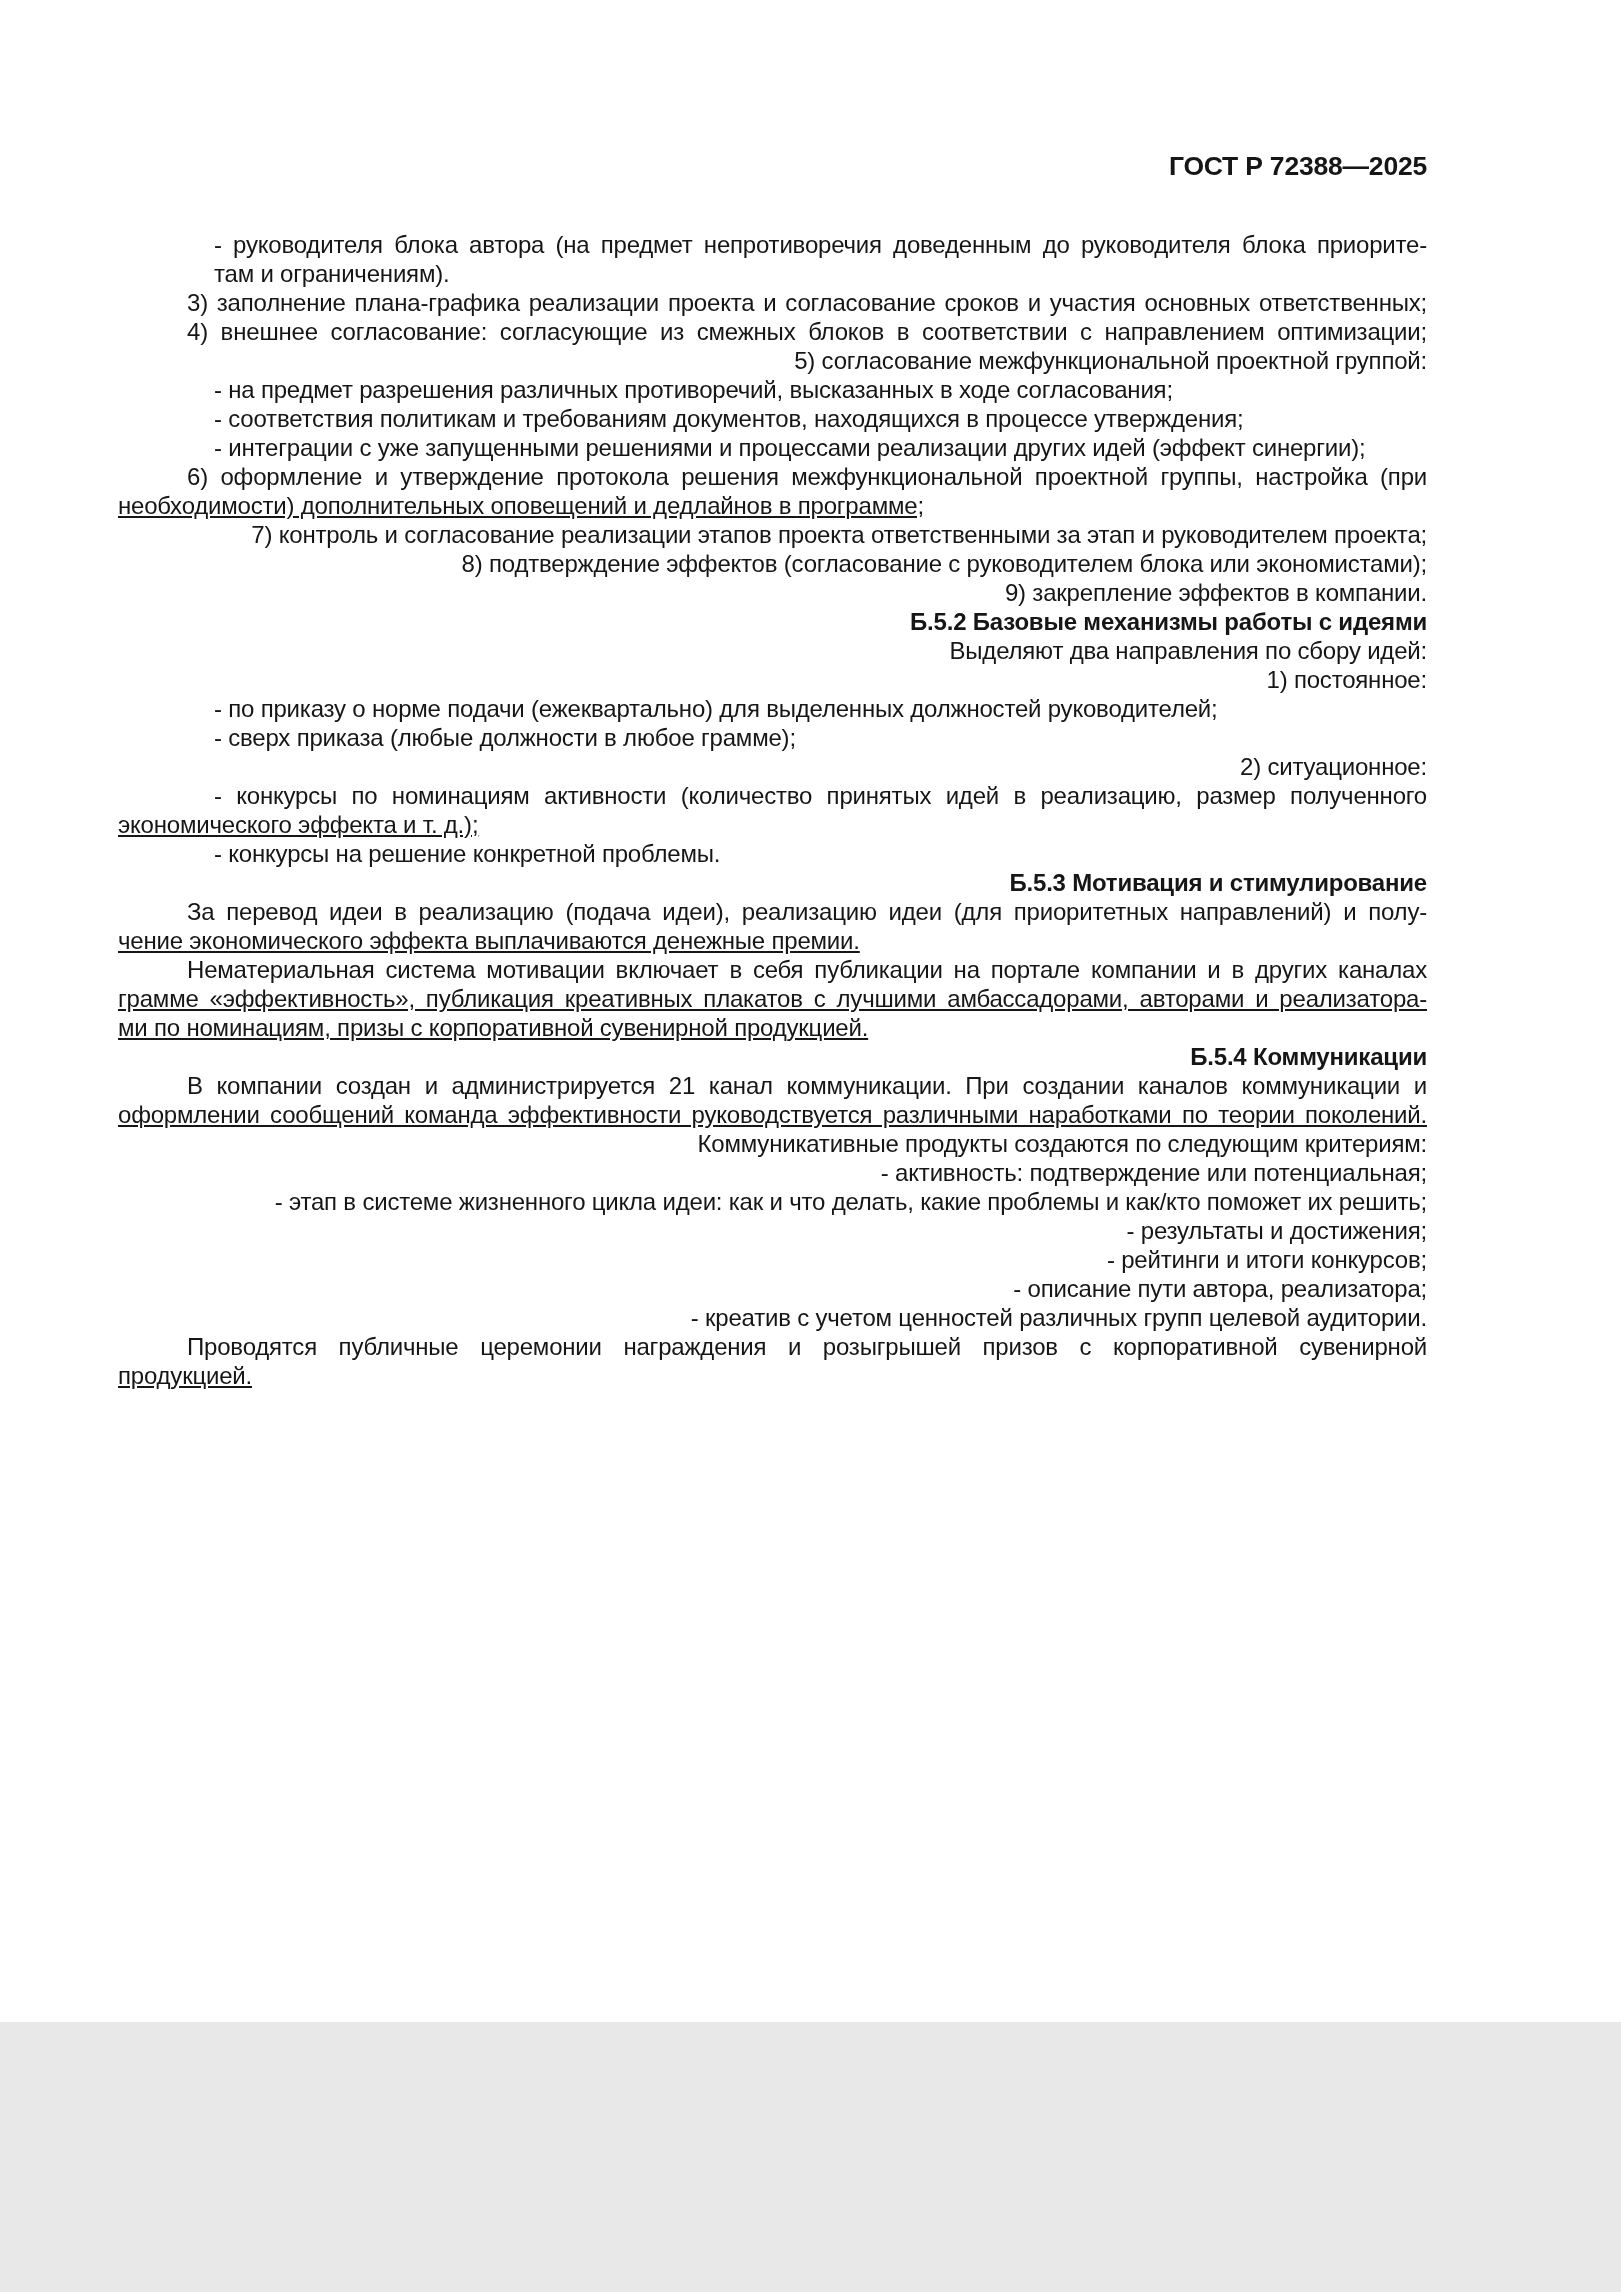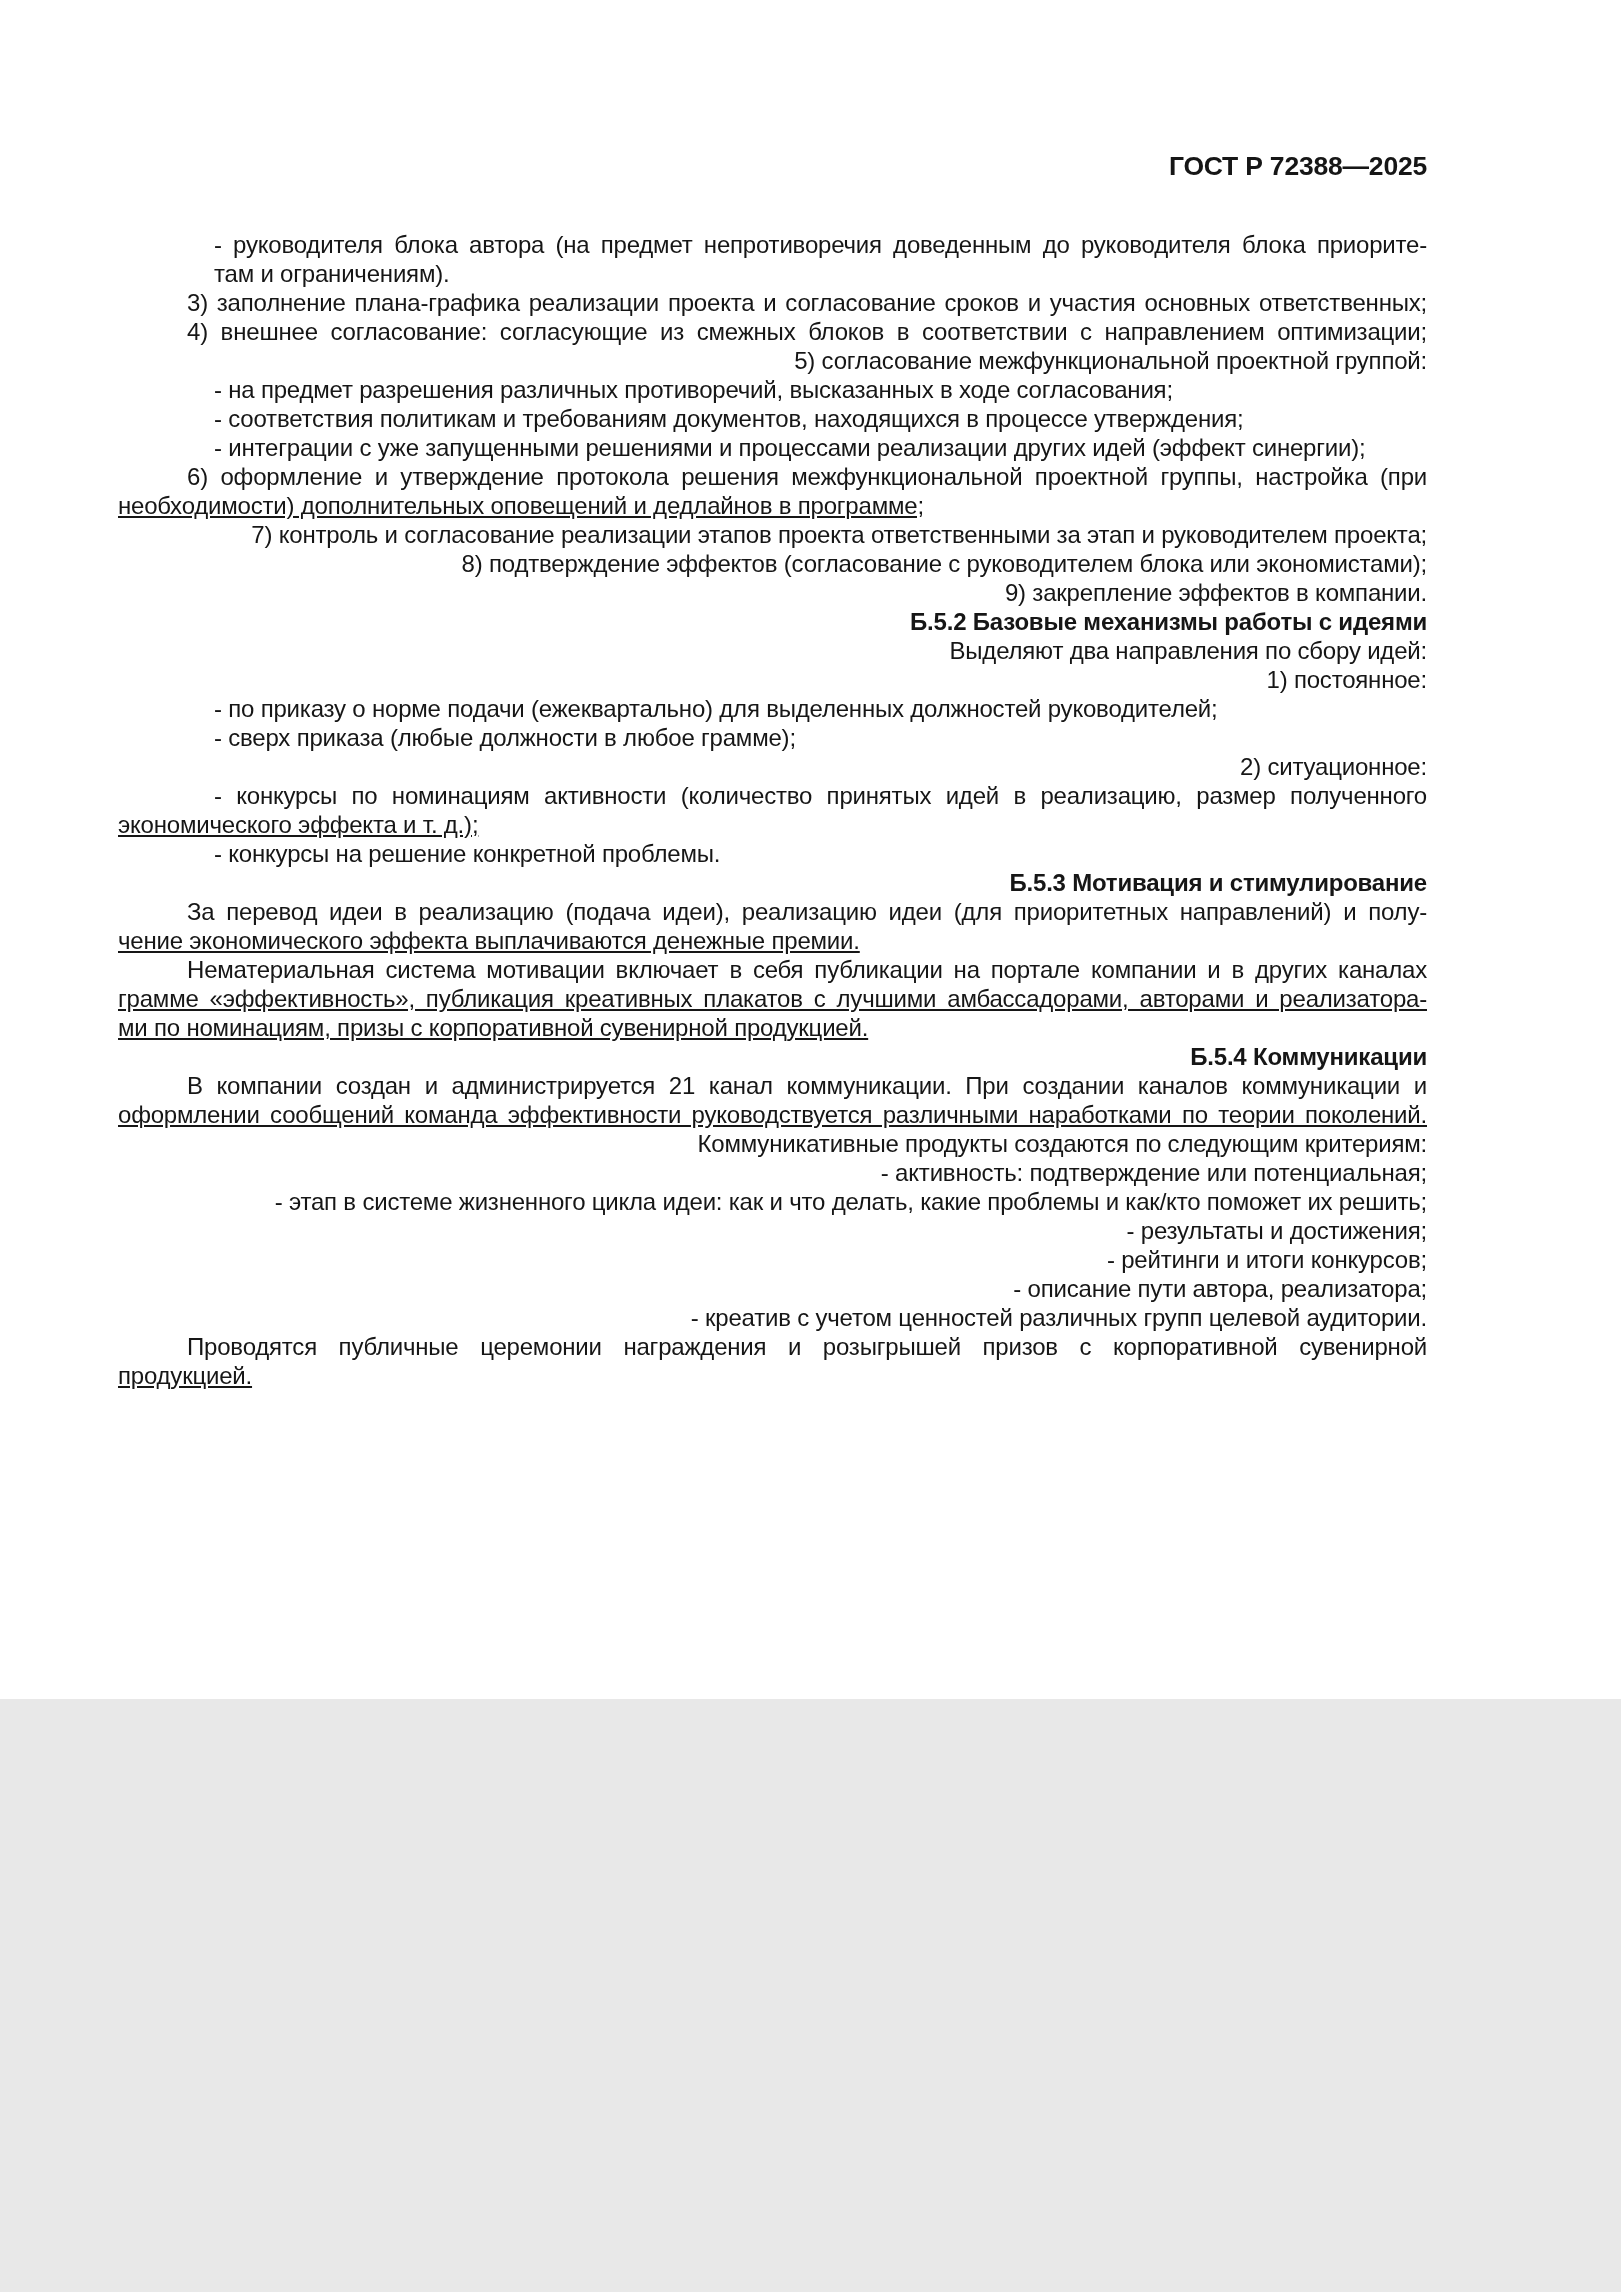--- a/index.html
+++ b/index.html
@@ -3,21 +3,21 @@
 <meta charset="utf-8">
 <style>
   html, body {
     margin: 0;
     padding: 0;
     background: #e8e8e8;
   }
   .page {
     position: relative;
     width: 1621px;
-    height: 1699px;
+    height: 2022px;
     background: #ffffff;
     color: #161616;
     font-family: "Liberation Sans", "DejaVu Sans", sans-serif;
     overflow: hidden;
   }
   .gost-header {
     position: absolute;
     top: 152px;
     right: 194px;
     font-size: 26.5px;

